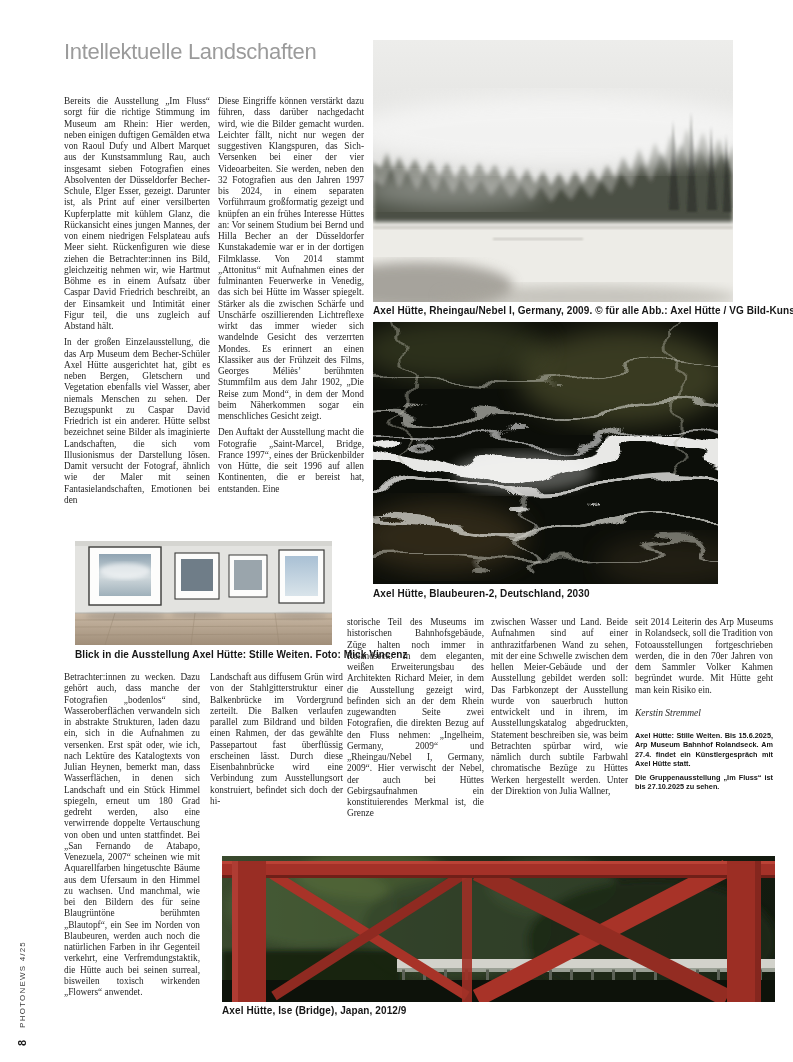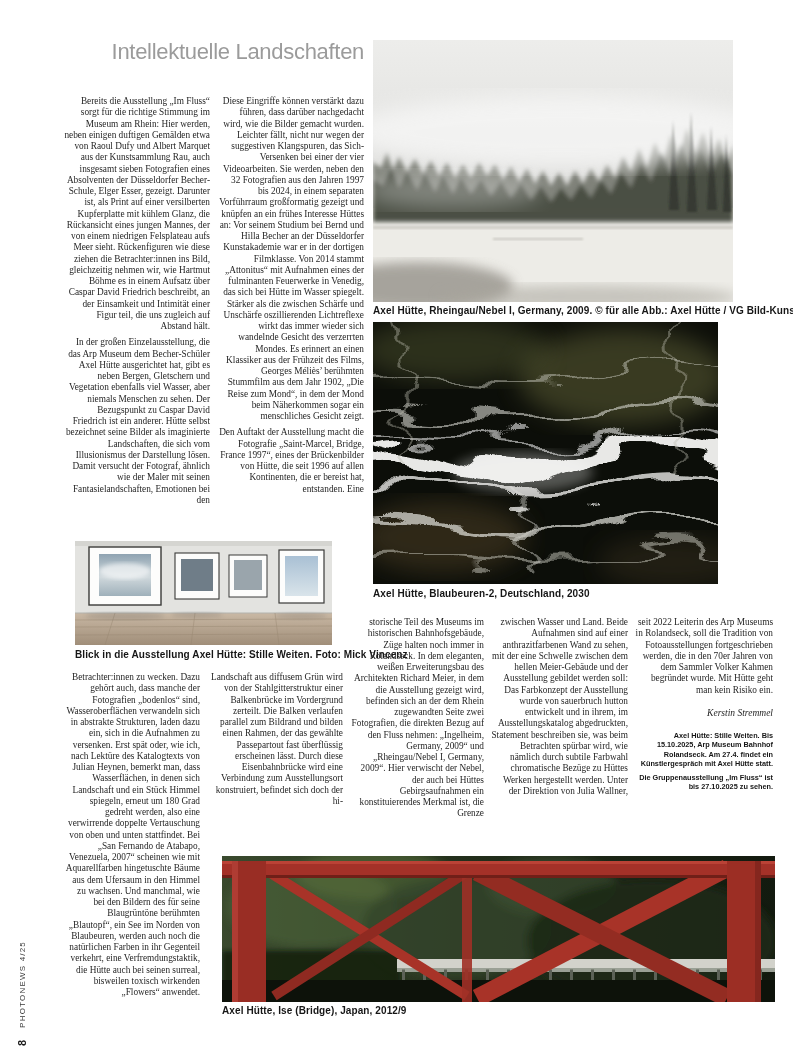--- a/index.html
+++ b/index.html
@@ -1,27 +1,27 @@
 <!DOCTYPE html>
 <html lang="de"><head>
 <meta charset="utf-8">
 <style>
   html,body{margin:0;padding:0;background:#e8e8e8;}
   .page{position:relative;width:793px;height:1062px;background:#ffffff;overflow:hidden;
         font-family:"Liberation Serif",serif;color:#262626;margin:0 auto;}
   
-  .header{position:absolute;left:64px;top:40px;width:300px;text-align:right;}
+  .header{position:absolute;left:64px;top:40px;width:300px;text-align:left;}
   .title{font-family:"Liberation Sans",sans-serif;font-size:22px;font-weight:400;
          color:#9b9b9b;letter-spacing:-0.3px;line-height:24px;}
   .subtitle{font-family:"Liberation Sans",sans-serif;font-size:11.5px;font-weight:bold;
          color:#141414;margin-top:4px;letter-spacing:0.1px;}
   
   .col{position:absolute;font-size:9.3px;line-height:11.25px;text-align:justify;
        hyphens:auto;-webkit-hyphens:auto;color:#262626;}
-  .col p{margin:0 0 5px 0;text-align:right;}
+  .col p{margin:0 0 5px 0;}
   .col p:last-child{margin-bottom:0;}
   #col1{left:64px;top:96px;width:146px;}
   #col2{left:218px;top:96px;width:146px;}
   #colA{left:64px;top:672px;width:136px;}
   #colB{left:202px;top:672px;width:133px;margin-left:8px;}
   #colC{left:347px;top:617px;width:137px;}
   #colD{left:491px;top:617px;width:137px;}
   #colE{left:635px;top:617px;width:138px;}
   .byline{font-style:italic;margin-top:12px !important;font-size:9.5px;text-align:left;}
   .info{font-family:"Liberation Sans",sans-serif;font-weight:bold;font-size:7.3px;
@@ -205,23 +205,23 @@
   <div class="col" id="colB" lang="de">
     <p>Landschaft aus diffusem Grün wird von der Stahlgitterstruktur einer Balkenbrücke im Vordergrund zerteilt. Die Balken verlaufen parallel zum Bildrand und bilden einen Rahmen, der das gewählte Passepartout fast überflüssig erscheinen lässt. Durch diese Eisenbahnbrücke wird eine Verbindung zum Ausstellungsort konstruiert, befindet sich doch der hi-</p>
   </div>
   <div class="col" id="colC" lang="de">
     <p>storische Teil des Museums im historischen Bahnhofsgebäude, Züge halten noch immer in Rolandseck. In dem eleganten, weißen Erweiterungsbau des Architekten Richard Meier, in dem die Ausstellung gezeigt wird, befinden sich an der dem Rhein zugewandten Seite zwei Fotografien, die direkten Bezug auf den Fluss nehmen: „Ingelheim, Germany, 2009“ und „Rheingau/Nebel I, Germany, 2009“. Hier verwischt der Nebel, der auch bei Hüttes Gebirgsaufnahmen ein konstituierendes Merkmal ist, die Grenze</p>
   </div>
   <div class="col" id="colD" lang="de">
     <p>zwischen Wasser und Land. Beide Aufnahmen sind auf einer anthrazitfarbenen Wand zu sehen, mit der eine Schwelle zwischen dem hellen Meier-Gebäude und der Ausstellung gebildet werden soll: Das Farbkonzept der Ausstellung wurde von sauerbruch hutton entwickelt und in ihrem, im Ausstellungskatalog abgedruckten, Statement beschreiben sie, was beim Betrachten spürbar wird, wie nämlich durch subtile Farbwahl chromatische Bezüge zu Hüttes Werken hergestellt werden. Unter der Direktion von Julia Wallner,</p>
   </div>
   <div class="col" id="colE" lang="de">
-    <p>seit 2022 Leiterin des Arp Museums in Rolandseck, soll die Tradition von Fotoausstellungen fortgeschrieben werden, die in den 70er Jahren von dem Sammler Volker Kahmen begründet wurde. Mit Hütte geht man kein Risiko ein.</p>
+    <p>seit 2014 Leiterin des Arp Museums in Rolandseck, soll die Tradition von Fotoausstellungen fortgeschrieben werden, die in den 70er Jahren von dem Sammler Volker Kahmen begründet wurde. Mit Hütte geht man kein Risiko ein.</p>
     <p class="byline">Kerstin Stremmel</p>
-    <p class="info first">Axel Hütte: Stille Weiten. Bis 15.10.2025, Arp Museum Bahnhof Rolandseck. Am 27.4. findet ein Künstlergespräch mit Axel Hütte statt.</p>
+    <p class="info first">Axel Hütte: Stille Weiten. Bis 15.6.2025, Arp Museum Bahnhof Rolandseck. Am 27.4. findet ein Künstlergespräch mit Axel Hütte statt.</p>
     <p class="info second">Die Gruppenausstellung „Im Fluss“ ist bis 27.10.2025 zu sehen.</p>
   </div>
 
   <div class="photo" id="photo4">
     <svg viewBox="0 0 553 146" preserveAspectRatio="none">
       <defs>
         <linearGradient id="bg4" x1="0" y1="0" x2="1" y2="0">
           <stop offset="0" stop-color="#3a4a2e"></stop>
             <stop offset="0.45" stop-color="#222e1b"></stop>
           <stop offset="1" stop-color="#131a0f"></stop>

